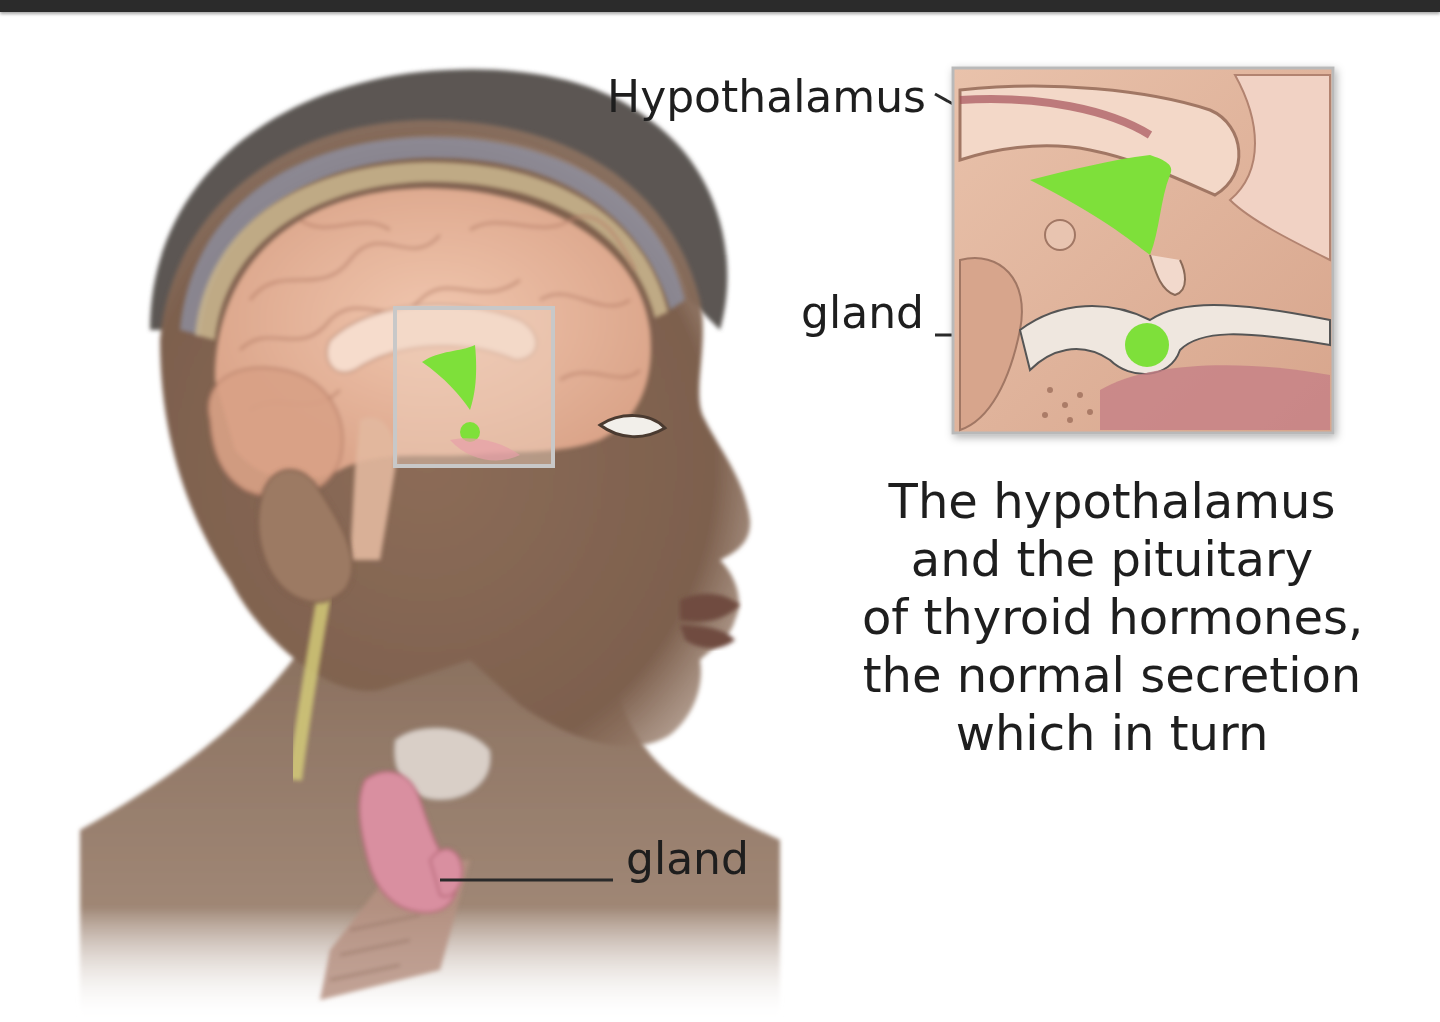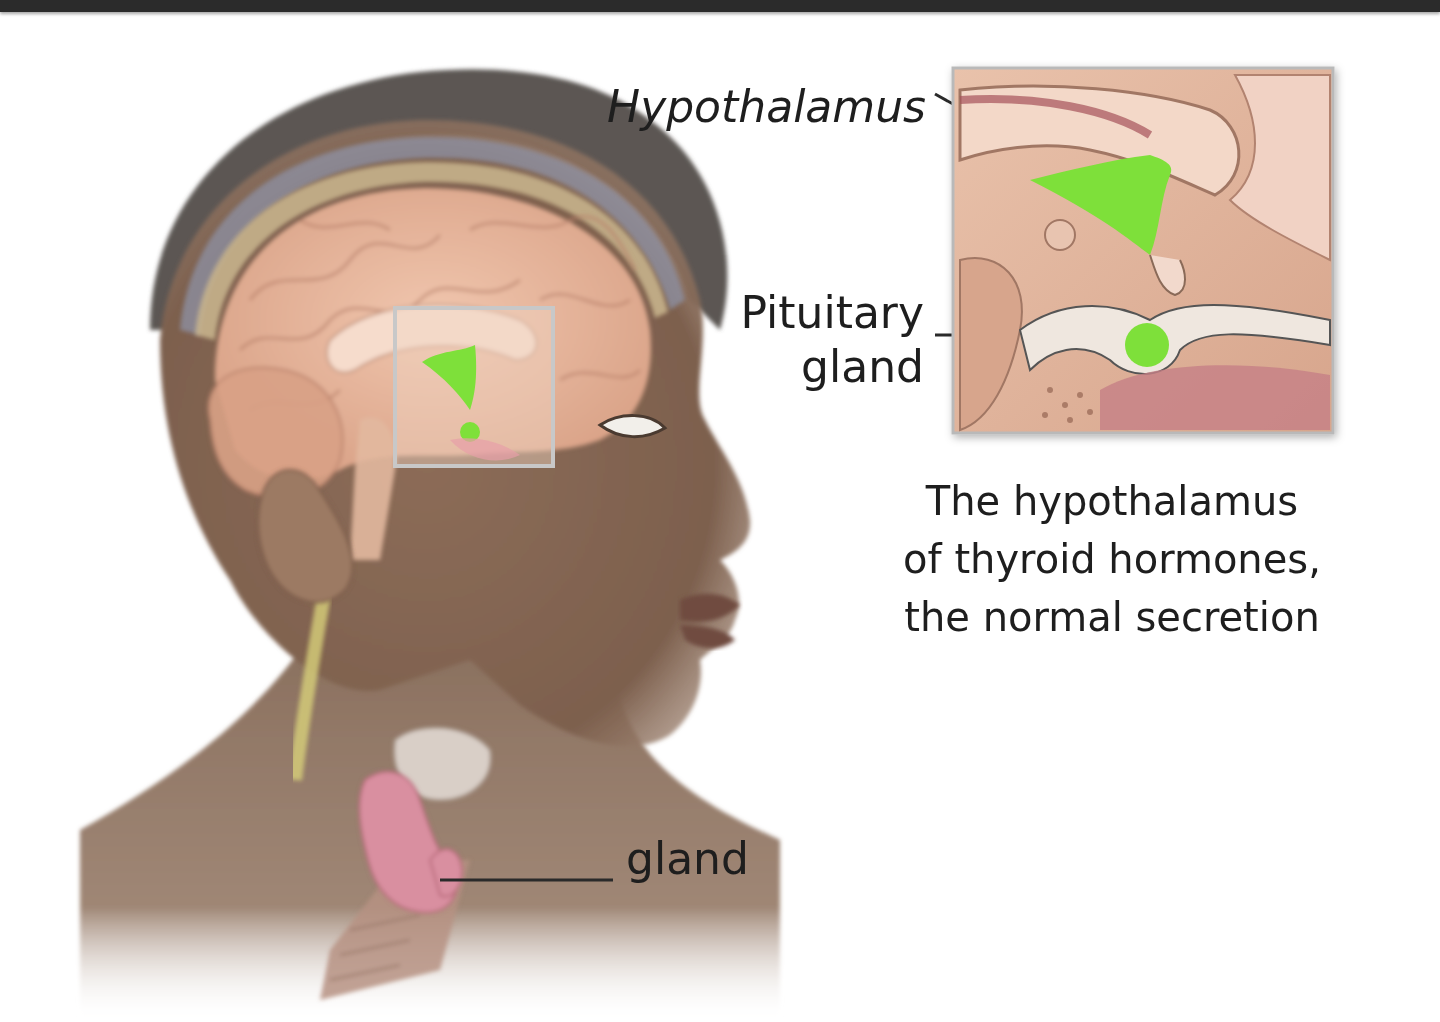--- a/index.html
+++ b/index.html
@@ -17,21 +17,21 @@
   .illustration {
     position: absolute; left: 0; top: 12px; width: 1440px; height: 1010px;
   }
   .label {
     position: absolute; color: #1e1e1e; font-size: 44px; line-height: 54px;
     letter-spacing: 0px; white-space: nowrap;
   }
   .label-right { text-align: right; }
   .caption {
     position: absolute; left: 862px; top: 472px; width: 500px;
-    text-align: center; color: #1e1e1e; font-size: 40px; line-height: 58px;
+    text-align: center; color: #1e1e1e; font-size: 48px; line-height: 58px;
   }
   .caption div { white-space: nowrap; }
 </style>
 </head>
 <body>
 
 <div class="top-bar"></div>
 
 <svg class="illustration" viewBox="0 12 1440 1010" xmlns="http://www.w3.org/2000/svg">
   <defs>
@@ -180,28 +180,29 @@
       <circle cx="1050" cy="390" r="3"></circle>
         <circle cx="1065" cy="405" r="3"></circle>
       <circle cx="1080" cy="395" r="3"></circle>
         <circle cx="1045" cy="415" r="3"></circle>
       <circle cx="1070" cy="420" r="3"></circle>
         <circle cx="1090" cy="412" r="3"></circle>
     </g>
   </g>
 </svg>
 
-<div class="label label-right" style="left:596px; top:80px; width:330px;font-style:italic;">Hypothalamus</div>
+<div class="label label-right" style="left:596px; top:70px; width:330px;">Hypothalamus</div>
 
 <div class="label label-right" style="left:690px; top:286px; width:234px;">
-  <div>Pituitary</div>
   <div>gland</div>
 </div>
 
 <div class="label" style="left:626px; top:832px;">
   <div>gland</div>
 </div>
 
 <div class="caption">
   <div>The hypothalamus</div>
+  <div>and the pituitary</div>
   <div>of thyroid hormones,</div>
   <div>the normal secretion</div>
+  <div>which in turn</div>
 </div>
 
 </body></html>

